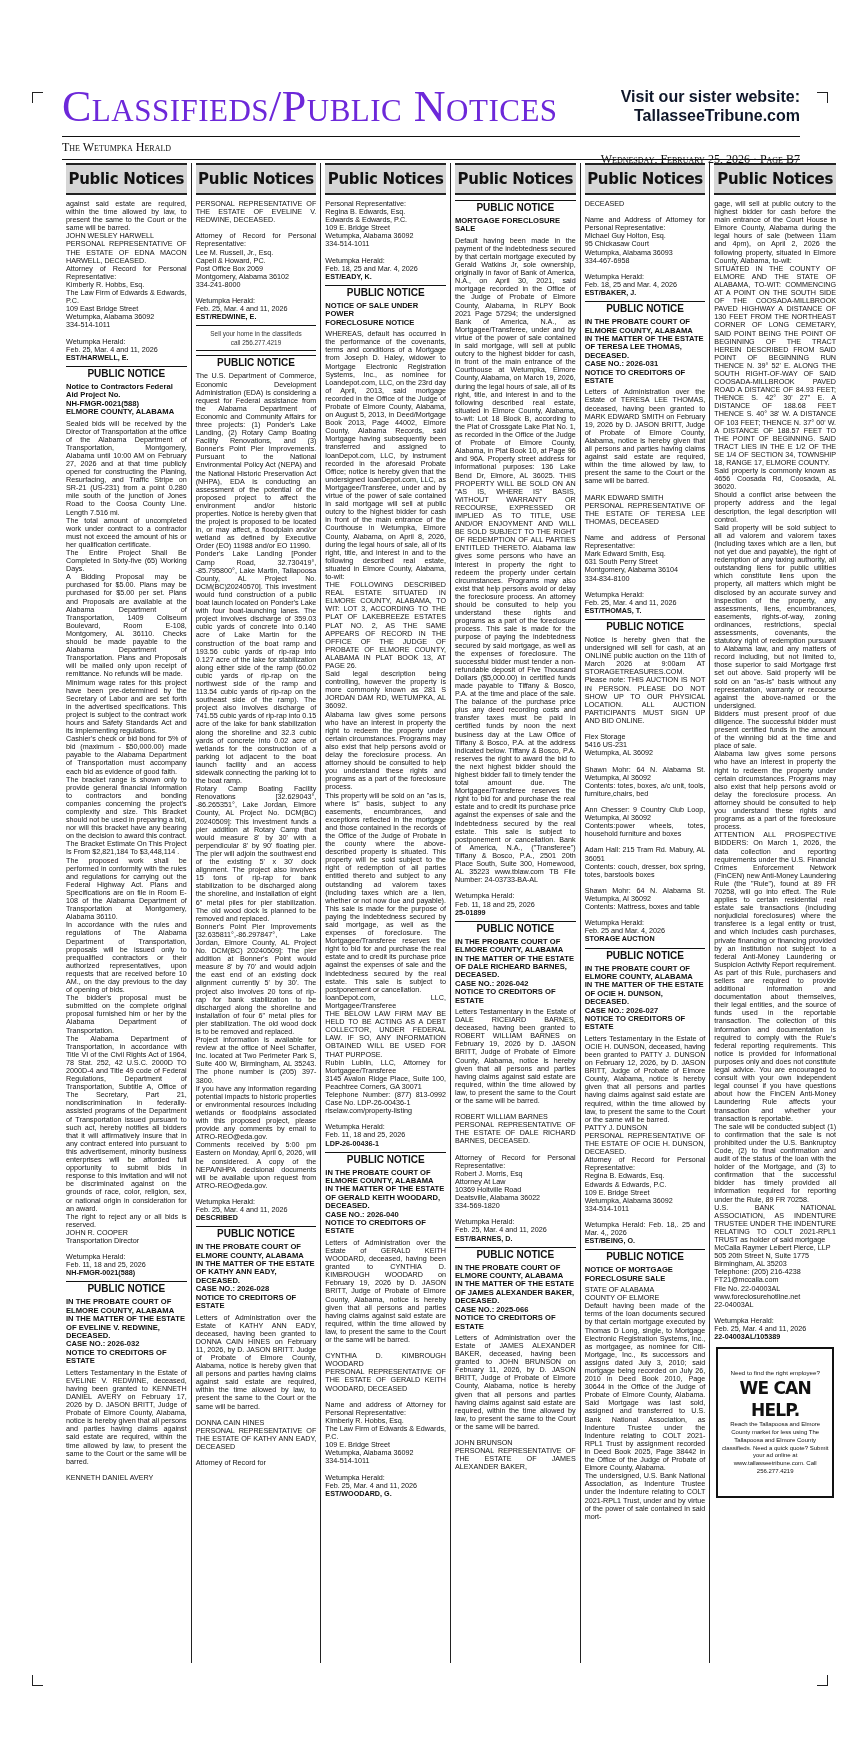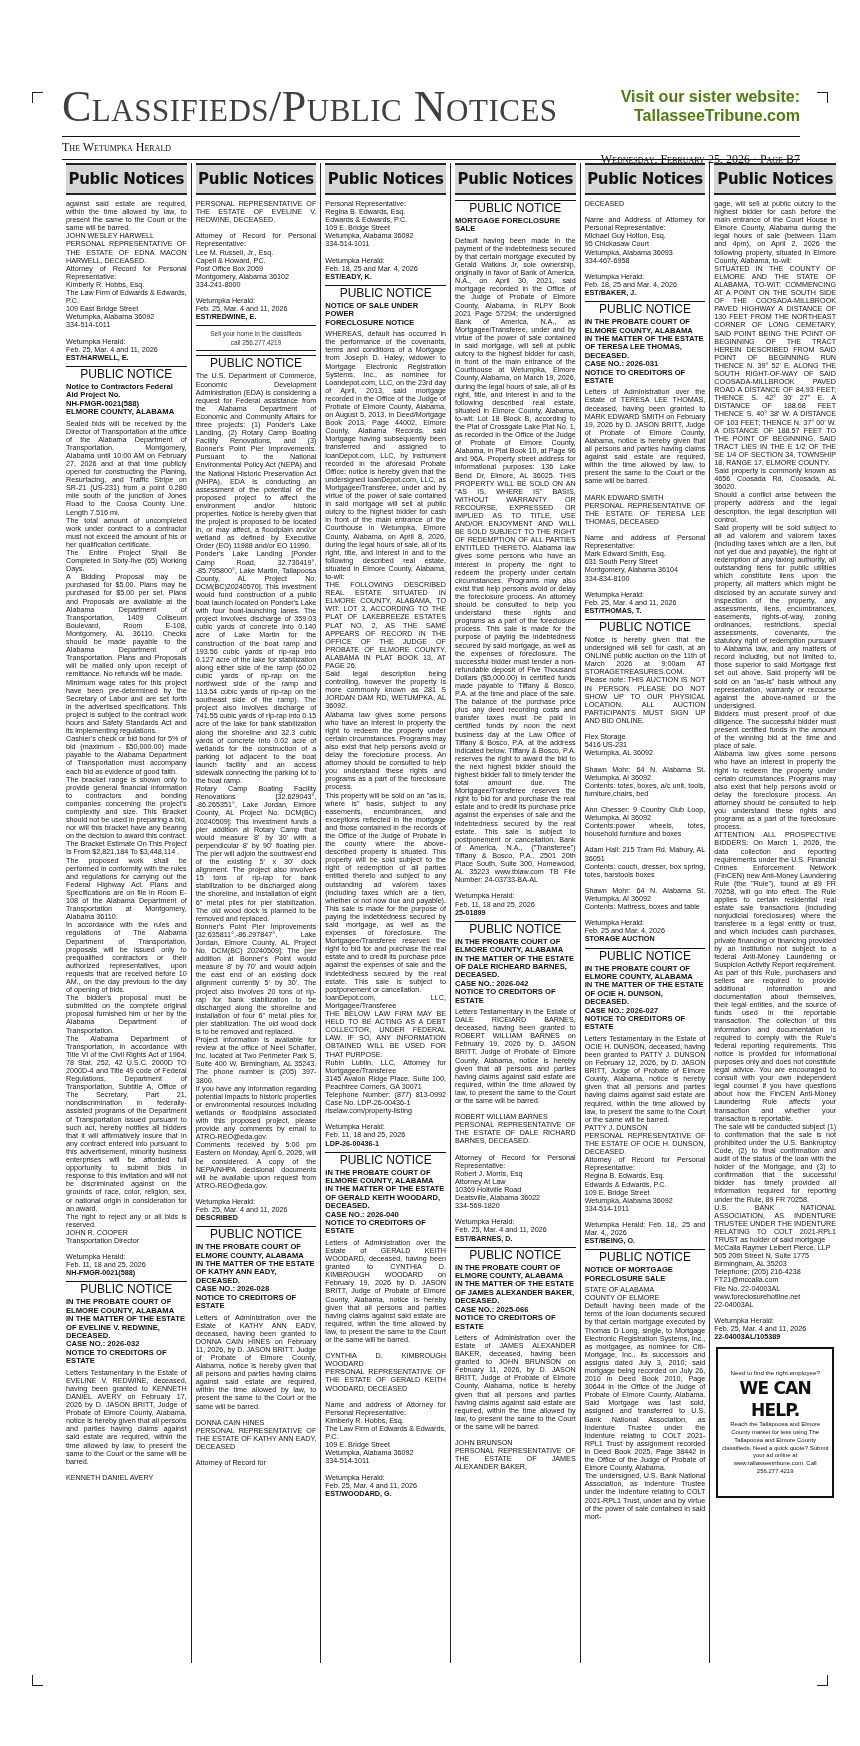--- a/index.html
+++ b/index.html
@@ -3,36 +3,36 @@
 <meta charset="utf-8">
 <style>
   html,body{margin:0;padding:0;background:#fff;}
   body{width:860px;height:1746px;position:relative;overflow:hidden;font-family:"Liberation Sans",sans-serif;color:#111;}
   .crop{position:absolute;width:10px;height:10px;border-color:#222;border-style:solid;}
   .crop.tl{left:32px;top:92px;border-width:1px 0 0 1px;}
   .crop.tr{right:32px;top:92px;border-width:1px 1px 0 0;}
   .crop.bl{left:32px;bottom:60px;border-width:0 0 1px 1px;}
   .crop.br{right:32px;bottom:60px;border-width:0 1px 1px 0;}
   .masthead{position:absolute;left:62px;top:85px;width:738px;height:42px;}
-  .mast-title{position:absolute;left:0;top:0;font-family:"Liberation Serif",serif;font-size:44px;color:#404040;letter-spacing:0.5px;line-height:44px;font-variant:small-caps;}
-  .mast-right{position:absolute;right:0;top:2px;text-align:right;font-family:"Liberation Sans",sans-serif;font-size:16px;font-weight:bold;line-height:19px;color:#4d7c0f;}
+  .mast-title{position:absolute;left:0;top:0;font-family:"Liberation Serif",serif;font-size:44px;color:#6d28d9;letter-spacing:0.5px;line-height:44px;font-variant:small-caps;}
+  .mast-right{position:absolute;right:0;top:2px;text-align:right;font-family:"Liberation Sans",sans-serif;font-size:16px;font-weight:bold;line-height:19px;color:#0f172a;}
   .folio{position:absolute;left:62px;top:136px;width:738px;height:22px;border-top:1.5px solid #111;border-bottom:1.5px solid #111;font-family:"Liberation Serif",serif;font-size:12px;line-height:20px;}
   .folio .l{position:absolute;left:0;font-variant:small-caps;}
   .folio .c{position:absolute;left:0;right:0;text-align:center;font-size:13px;}
   .folio .r{position:absolute;right:0;font-variant:small-caps;margin-top:12px;}
   .cols{position:absolute;left:62px;top:163px;width:778px;height:1500px;display:flex;}
   .col{width:130px;box-sizing:border-box;padding:0 4px;position:relative;overflow:hidden;height:1500px;border-right:1px solid #222;}
   .col:last-child{border-right:none;}
   .col-head{background:#d6d6d6;border-top:2px solid #222;border-bottom:2px solid #222;height:28px;margin:0 0 5px 0;text-align:center;font-family:"DejaVu Sans",sans-serif;font-weight:bold;font-size:15px;line-height:28px;letter-spacing:-0.3px;}
   .text{font-size:7.2px;line-height:8.1px;text-align:justify;white-space:pre-line;hyphens:auto;}
   .b{font-weight:bold;}
   .hdr{font-weight:bold;text-align:left;font-size:7.6px;line-height:8.4px;margin:3px 0;white-space:pre-line;}
   .sep{border-top:1px solid #111;margin:4px 0 2px 0;}
   .sell{font-size:6.4px;text-align:center;color:#333;line-height:8.5px;border-bottom:1px solid #111;padding:2px 0 3px 0;margin-bottom:2px;}
-  .pn{font-weight:normal;text-align:center;font-size:12px;line-height:10px;margin:1px 0 4px 0;}
+  .pn{font-weight:bold;text-align:center;font-size:10px;line-height:10px;margin:1px 0 4px 0;}
   .ad{border:2px solid #111;margin:6px 2px 0 2px;padding:20px 3px;text-align:center;font-family:"Liberation Sans",sans-serif;}
   .ad .q{font-size:6.2px;line-height:8px;}
   .ad .big{font-family:"DejaVu Sans",sans-serif;font-weight:bold;font-size:17px;letter-spacing:-0.8px;line-height:22px;}
   .ad .small{font-size:6px;line-height:7.8px;}
 </style>
 </head>
 <body>
 
 <div class="crop tl"></div>
 <div class="crop tr"></div>

